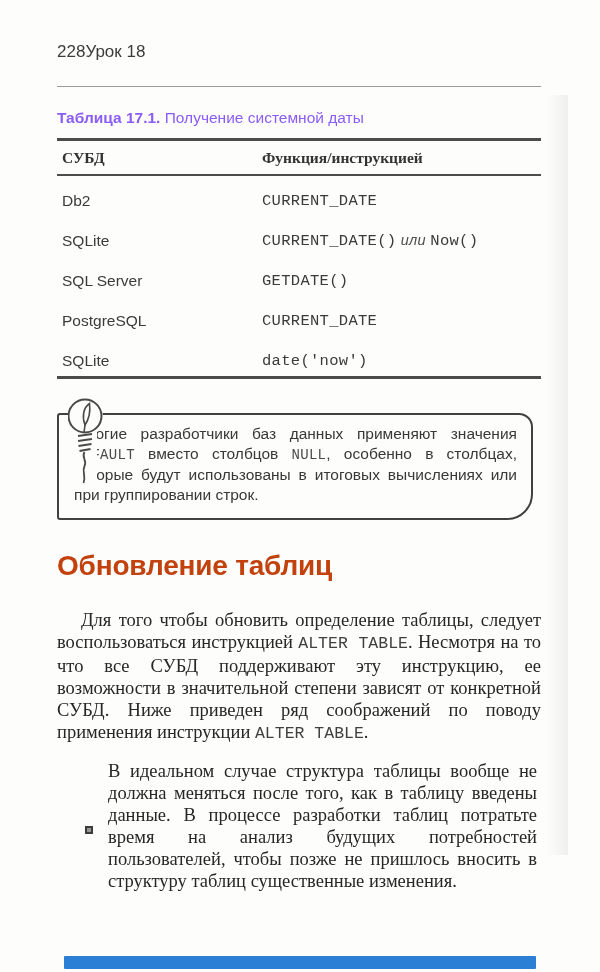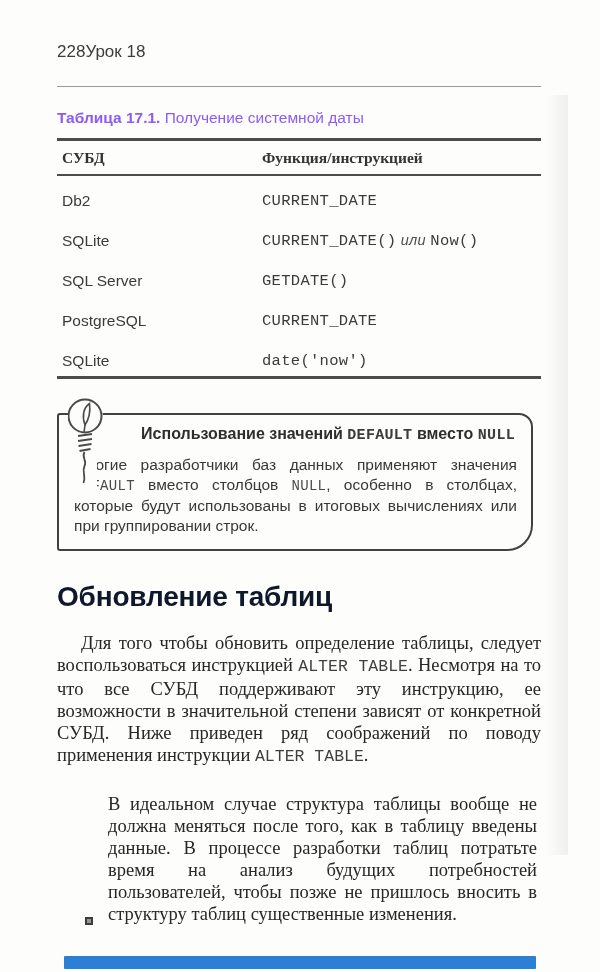--- a/index.html
+++ b/index.html
@@ -98,37 +98,37 @@
     line-height: 20px;
     text-align: justify;
     color: #383838;
   }
   .note-body .mono { font-size: 14px; color: #4a4a4a; }
   
   h1.section-heading {
     margin-top: 30px;
     font-size: 28px;
     font-weight: bold;
-    color: #0f172a;
+    color: #c2410c;
     letter-spacing: -0.2px;
   }
   p.body-para {
-    margin-top: 19px;
+    margin-top: 27px;
     font-family: "Liberation Serif", serif;
     font-size: 18.5px;
     line-height: 22px;
     text-align: justify;
     text-indent: 24px;
     color: #272727;
   }
   p.body-para .mono { font-size: 16.5px; color: #3f3f3f; letter-spacing: 0; }
   .bullet-item {
-    margin-top: 25px;
+    margin-top: 15px;
     display: flex;
-    align-items: flex-end;
+    align-items: center;
   }
   .bullet-marker {
     flex: none;
     width: 8px;
     height: 8px;
     border: 2px solid #3c3c3c;
     background: #969696;
     margin: 7px 0 0 28px;
   }
   .bullet-text {
@@ -212,21 +212,20 @@
           <circle cx="17" cy="21" r="16.5" fill="#fdfdfc" stroke="#4a4a4a" stroke-width="2"></circle>
           <path d="M17 30 C14 22 15 13 21.5 8.5 C22.5 16 21 24 17 30 Z" fill="none" stroke="#4a4a4a" stroke-width="1.6"></path>
           <line x1="17" y1="30" x2="16" y2="37.5" stroke="#4a4a4a" stroke-width="1.6"></line>
           <path d="M10 41 L24 39" stroke="#4a4a4a" stroke-width="2"></path>
           <path d="M10 46 L24 44" stroke="#4a4a4a" stroke-width="2"></path>
           <path d="M10.5 51 L23.5 49" stroke="#4a4a4a" stroke-width="2"></path>
           <path d="M11.5 56 L22.5 54" stroke="#4a4a4a" stroke-width="2"></path>
           <path d="M16.5 57 C13 63 19.5 65 16.5 71 C13.5 77 18.5 81 15.5 88" fill="none" stroke="#4a4a4a" stroke-width="1.8"></path>
         </svg>
       </span>
-      <div class="note-title"><span>Использование значений </span><span class="mono">DEFAULT</span><span> вместо </span><span class="mono">NULL</span></div>
       <div class="note-body"><span>Многие разработчики баз данных применяют значения </span><span class="mono">DEFAULT</span><span> вместо столбцов </span><span class="mono">NULL</span><span>, особенно в столбцах, которые будут использованы в итоговых вычислениях или при группировании строк.</span></div>
     </div>
 
     <h1 class="section-heading">Обновление таблиц</h1>
 
     <p class="body-para"><span>Для того чтобы обновить определение таблицы, следует воспользоваться инструкцией </span><span class="mono">ALTER TABLE</span><span>. Несмотря на то что все СУБД поддерживают эту инструкцию, ее возможности в значительной степени зависят от конкретной СУБД. Ниже приведен ряд соображений по поводу применения инструкции </span><span class="mono">ALTER TABLE</span><span>.</span></p>
 
     <div class="bullet-item">
       <span class="bullet-marker"></span>
       <div class="bullet-text">В идеальном случае структура таблицы вообще не должна меняться после того, как в таблицу введены данные. В процессе разработки таблиц потратьте время на анализ будущих потребностей пользователей, чтобы позже не пришлось вносить в структуру таблиц существенные изменения.</div>

